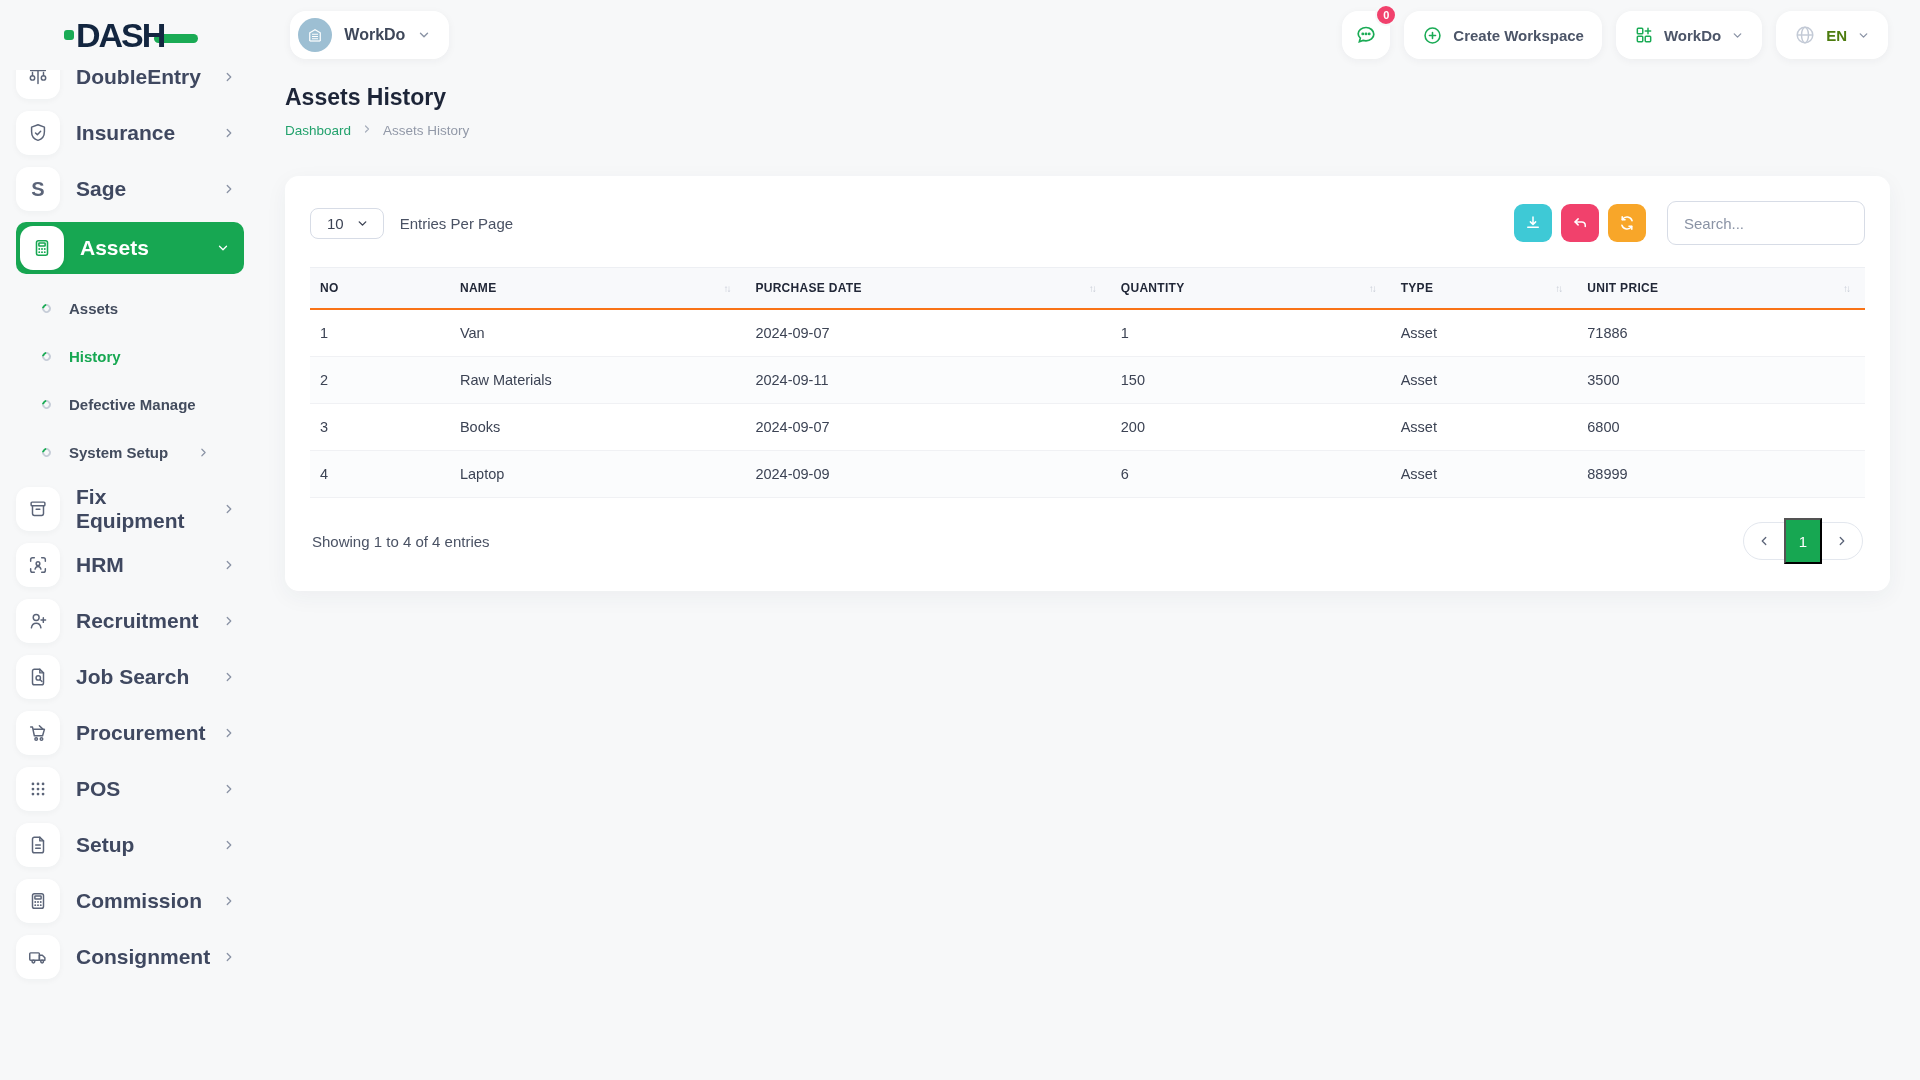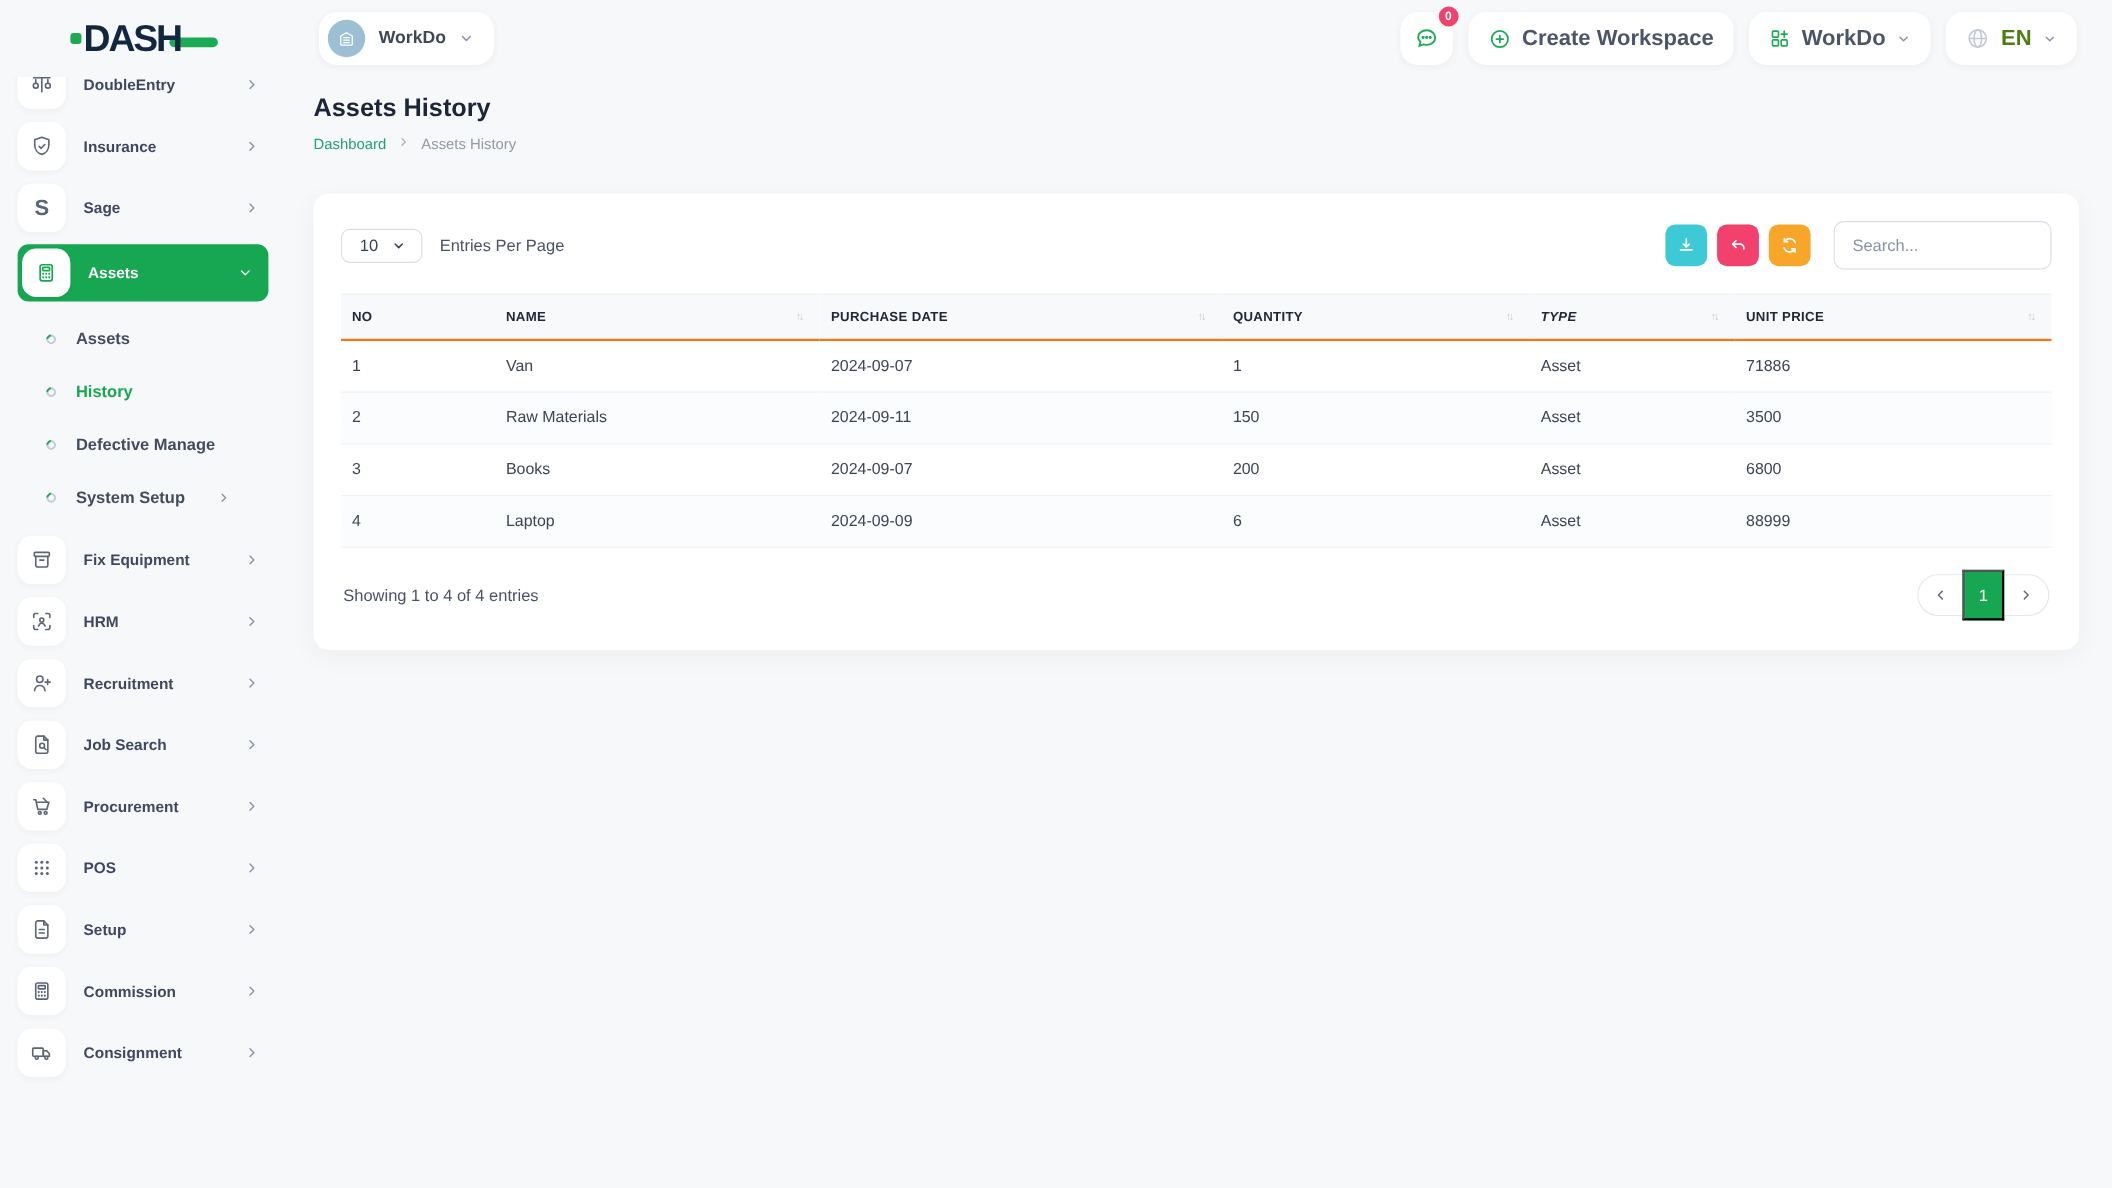--- a/index.html
+++ b/index.html
@@ -21,31 +21,31 @@
   .ws-name { font-size:16px; font-weight:600; color:#3e4759; }
   .topbar-right { margin-left:auto; display:flex; align-items:center; gap:14px; }
   .icon-btn { position:relative; width:48px; height:48px; background:#fff; border-radius:16px;
     display:flex; align-items:center; justify-content:center; border:none; cursor:pointer;
     box-shadow:0 2px 8px rgba(30,40,60,.05); }
   .badge { position:absolute; top:-7px; right:-7px; min-width:22px; height:22px; border-radius:50%;
     background:#f1416c; color:#fff; font-size:11px; font-weight:700;
     display:flex; align-items:center; justify-content:center; border:2px solid #f7f8f9; }
   .pill-btn { height:48px; background:#fff; border-radius:16px; border:none; cursor:pointer;
     display:flex; align-items:center; gap:10px; padding:0 18px;
-    box-shadow:0 2px 8px rgba(30,40,60,.05); font-size:20px; font-weight:600; color:#4c5568; }
+    box-shadow:0 2px 8px rgba(30,40,60,.05); font-size:15px; font-weight:600; color:#4c5568; }
   .pill-btn .lang { color:#4d7c0f; font-weight:700; }
 
   
   .sidebar { position:fixed; top:70px; left:0; bottom:0; width:250px; overflow:hidden; padding-left:16px; }
   .nav { margin-top:-16px; }
   .nav-item { display:flex; align-items:center; height:46px; margin-bottom:10px; cursor:pointer; border-radius:10px; }
   .icon-box { width:44px; height:44px; min-width:44px; background:#fff; border-radius:13px;
     display:flex; align-items:center; justify-content:center; color:#5b6478;
     box-shadow:0 2px 6px rgba(30,40,60,.04); }
-  .nav-label { margin-left:16px; font-size:14px; font-weight:600; color:#3f4860; line-height:1.15; max-width:118px; }
+  .nav-label { margin-left:16px; font-size:21px; font-weight:600; color:#3f4860; line-height:1.15; max-width:118px; }
   .nav-chev { margin-left:auto; margin-right:14px; color:#8a93a5; display:flex; }
   .nav-item.active { background:#17a752; height:52px; padding:0 0 0 4px; margin:0 6px 10px 0; }
   .nav-item.active .icon-box { color:#17a752; }
   .nav-item.active .nav-label { color:#fff; }
   .nav-item.active .nav-chev { color:#fff; }
   .sage-s { font-size:20px; font-weight:600; color:#5b6478; }
   .submenu { padding:4px 0 6px 26px; }
   .sub-item { display:flex; align-items:center; height:40px; margin-bottom:8px; cursor:pointer; }
   .sub-bullet { width:9px; height:9px; min-width:9px; border-radius:50%;
     border:2px solid #c6cdd8; border-top-color:#1aab55; transform:rotate(-45deg); }
@@ -81,21 +81,21 @@
 
   table { width:100%; border-collapse:collapse; margin-top:22px; }
   thead th { background:#f8f9fb; border-top:1px solid #edeff3; border-bottom:2px solid #f97316;
     padding:13px 10px; font-size:12px; font-weight:700; letter-spacing:.3px;
     color:#222838; text-align:left; cursor:pointer; }
   .th-inner { display:flex; align-items:center; }
   .sort-glyph { margin-left:auto; font-size:10px; color:#c7ccd6; font-weight:400; letter-spacing:-2px; padding-right:6px; }
   tbody td { padding:15px 10px; font-size:14.5px; color:#3c4354; border-bottom:1px solid #f0f1f4; }
   tbody tr:nth-child(even) { background:#fbfcfd; }
   .col-no{width:9%;} .col-name{width:19%;} .col-date{width:23.5%;}
-  .col-qty{width:18%;} .col-type{width:12%;font-style:italic;} .col-price{width:18.5%;}
+  .col-qty{width:18%;} .col-type{width:12%;} .col-price{width:18.5%;}
 
   .table-footer { display:flex; align-items:center; margin-top:24px; padding:0 2px 6px 2px; }
   .footer-text { font-size:15px; color:#4a5264; }
   .pagination { margin-left:auto; display:flex; align-items:center; border:1px solid #e3e7ee;
     border-radius:19px; height:38px; padding:0; }
   .page-nav { width:40px; height:38px; background:transparent; border:none; cursor:pointer;
     display:flex; align-items:center; justify-content:center; color:#5b6478; }
   .page-current { width:38px; height:46px; background:#17a752; color:#fff; font-size:15px;
     display:flex; align-items:center; justify-content:center; cursor:pointer; }
   svg { display:block; }

